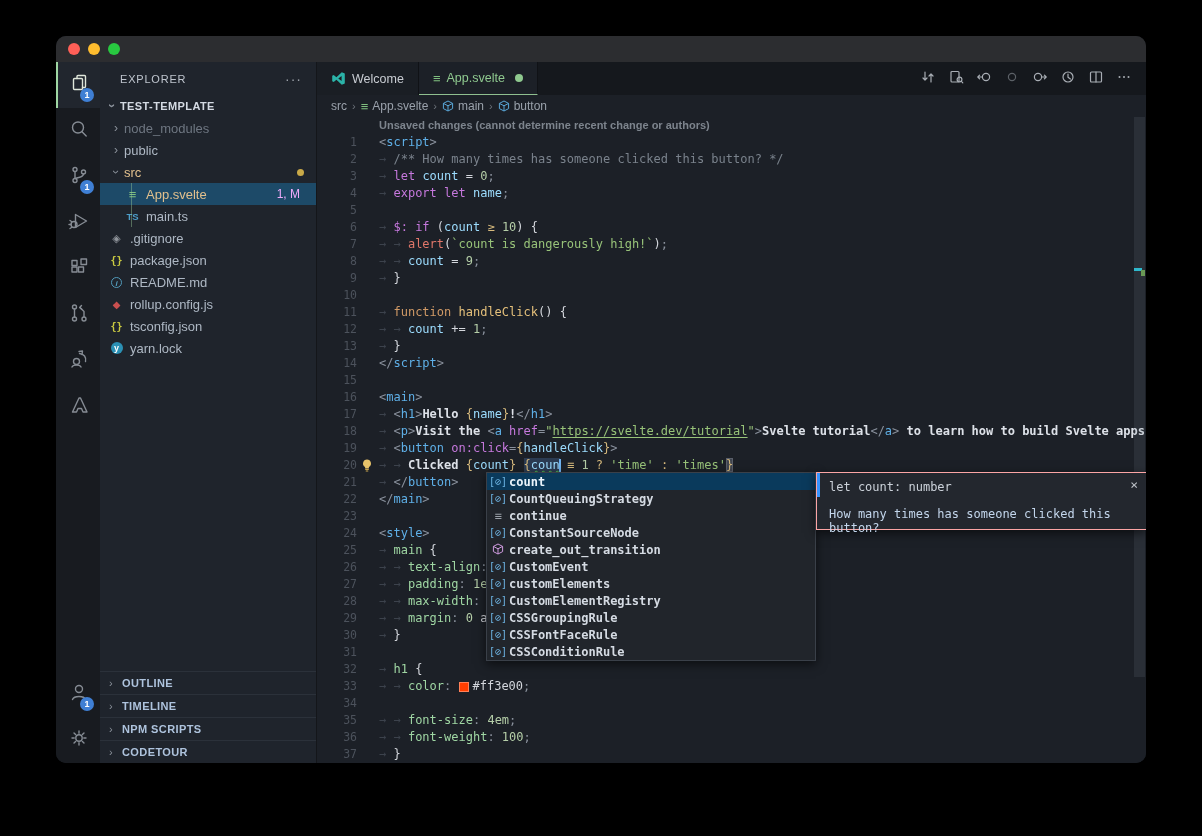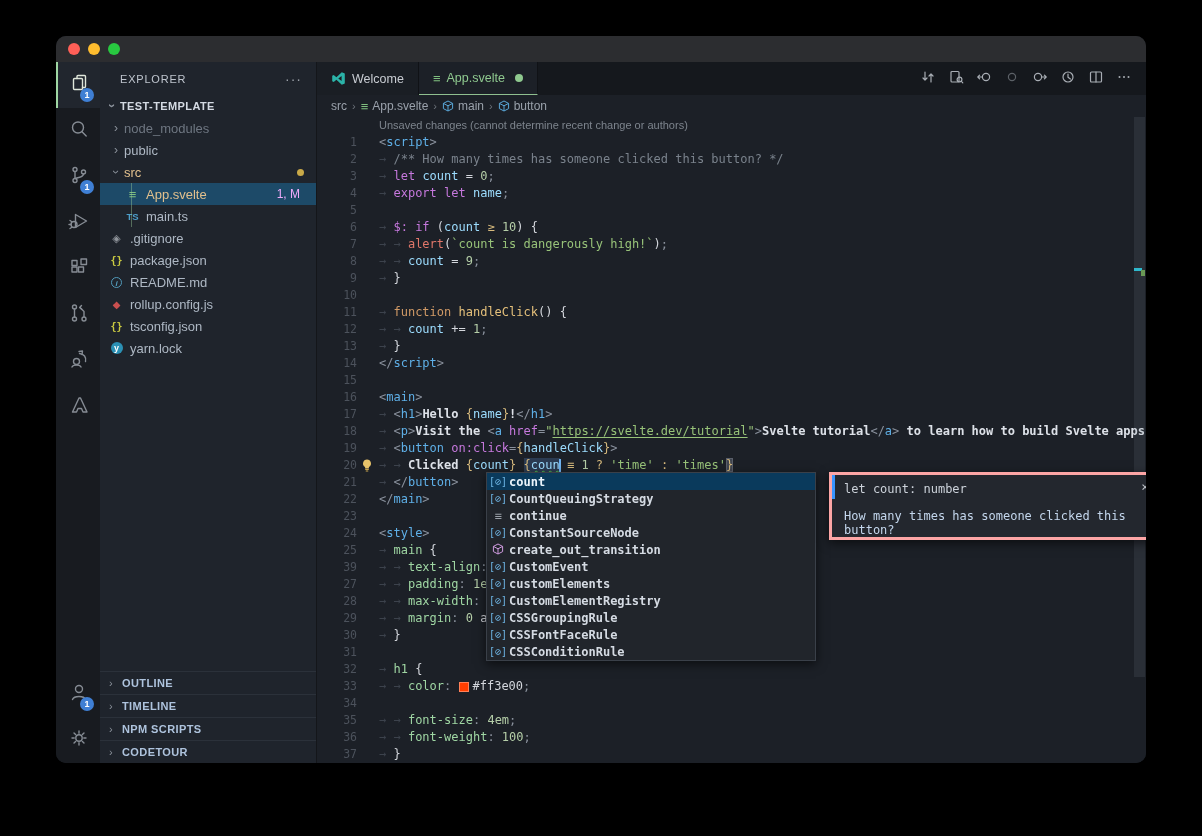--- a/index.html
+++ b/index.html
@@ -66,21 +66,21 @@
   .tab-actions{margin-left:auto;display:flex;align-items:center;gap:4px;padding-right:10px;}
   .ta-btn{width:24px;height:24px;display:flex;align-items:center;justify-content:center;border-radius:4px;}
   .ta-btn svg{stroke:#a8adb4;fill:none;stroke-width:1.2;stroke-linecap:round;stroke-linejoin:round;}
   .ta-btn.disabled svg{stroke:#5c6167;}
   .breadcrumbs{height:22px;display:flex;align-items:center;font-size:12px;color:#9aa1ab;padding-left:14px;gap:5px;flex:none;background:#1c2027;}
   .breadcrumbs .sep{color:#6d737b;font-size:11px;}
   .bc-item{display:flex;align-items:center;gap:4px;}
   
   .code-area{position:relative;flex:1;overflow:hidden;font-family:"DejaVu Sans Mono",monospace;font-size:12px;}
   .codelens{height:17px;line-height:17px;padding-left:62px;font-family:"Liberation Sans",sans-serif;
-            font-size:11px;color:#7d848d;}
+            font-size:11px;color:#7d848d;font-weight:bold;}
   .cl-row{height:17px;line-height:17px;display:flex;position:relative;white-space:pre;}
   .cl-num{width:40px;text-align:right;color:#4c525c;flex:none;font-size:11.5px;}
   .cl-code{padding-left:22px;}
   .tk-ws{color:#3c424c;}
   .tk-cm{color:#7a828c;}
   .tk-kw{color:#c678dd;}
   .tk-fnk{color:#d19a66;}
   .tk-fn{color:#e5c07b;}
   .tk-call{color:#e0776a;}
   .tk-var{color:#9cdcfe;}
@@ -106,21 +106,21 @@
   .lightbulb{position:absolute;left:44px;top:2px;}
   
   .suggest{position:absolute;left:169px;top:355px;width:330px;background:#21252b;border:1px solid #3a4049;
            box-shadow:0 3px 10px rgba(0,0,0,.6);z-index:5;box-sizing:border-box;}
   .sg-row{height:17px;display:flex;align-items:center;font-size:12px;color:#d5dbe3;font-weight:bold;white-space:nowrap;overflow:hidden;}
   .sg-row.sel{background:#0a3a5c;color:#eaf3fb;}
   .sg-ic{width:22px;flex:none;text-align:center;font-size:10px;color:#6fb8e8;font-weight:normal;}
   .sg-ic.kwic{color:#9aa0a8;font-size:12px;}
   .sg-ic svg{stroke:#cf9bdf;fill:none;stroke-width:1;}
   
-  .docs{position:absolute;left:512px;top:355px;width:331px;height:68px;background:#23272e;border:3px solid #fca5a5;
+  .docs{position:absolute;left:499px;top:355px;width:331px;height:58px;background:#23272e;border:1px solid #fca5a5;
         box-sizing:border-box;z-index:5;box-shadow:0 3px 10px rgba(0,0,0,.6);}
   .docs .accent{position:absolute;left:0;top:0;width:3px;height:24px;background:#3794ff;}
   .docs-sig{font-family:"DejaVu Sans Mono",monospace;font-size:12px;color:#ccd2da;padding:7px 26px 0 12px;}
   .docs-desc{font-size:12px;color:#c3d6ec;padding:13px 12px 0 12px;}
   .docs-close{position:absolute;right:8px;top:4px;color:#c0c4ca;font-size:13px;}
   
   .scrollbar{position:absolute;right:0;top:0;bottom:0;width:13px;}
   .sc-slider{position:absolute;left:1px;right:1px;top:0;height:560px;background:rgba(120,130,140,.16);}
   .sc-mark-cursor{position:absolute;left:1px;width:8px;height:3px;top:151px;background:#2fb8cc;}
   .sc-mark-mod{position:absolute;left:8px;width:4px;height:6px;top:153px;background:#6a9955;}
@@ -446,21 +446,21 @@
               <div class="cl-row"><span class="cl-num">20</span><span class="cl-code"><span class="tk-ws">→ </span><span class="tk-ws">→ </span><span class="tk-txt">Clicked </span><span class="tk-br">{</span><span class="tk-var">count</span><span class="tk-br">}</span><span class="tk-plain"> </span><span class="tk-hlbr">{</span><span class="tk-sqz">coun</span><span class="caret"></span><span class="tk-plain"> </span><span class="tk-op">≡</span><span class="tk-plain"> </span><span class="tk-num">1</span><span class="tk-plain"> </span><span class="tk-op">?</span><span class="tk-plain"> </span><span class="tk-str">'time'</span><span class="tk-plain"> </span><span class="tk-op">:</span><span class="tk-plain"> </span><span class="tk-str">'times'</span><span class="tk-brm">}</span></span><span class="lightbulb"><svg width="12" height="13" viewBox="0 0 12 13">
                     <path fill="#e9c46a" d="M6 .5a4 4 0 0 0-1.9 7.5v1.5h3.8V8A4 4 0 0 0 6 .5z"></path>
                     <rect x="4.1" y="10" width="3.8" height="1.1" rx=".4" fill="#caa64f"></rect>
                     <rect x="4.6" y="11.5" width="2.8" height="1" rx=".4" fill="#caa64f"></rect>
                   </svg></span></div>
               <div class="cl-row"><span class="cl-num">21</span><span class="cl-code"><span class="tk-ws">→ </span><span class="tk-tpun">&lt;/</span><span class="tk-tag">button</span><span class="tk-tpun">&gt;</span></span></div>
               <div class="cl-row"><span class="cl-num">22</span><span class="cl-code"><span class="tk-tpun">&lt;/</span><span class="tk-tag">main</span><span class="tk-tpun">&gt;</span></span></div>
               <div class="cl-row"><span class="cl-num">23</span><span class="cl-code"></span></div>
               <div class="cl-row"><span class="cl-num">24</span><span class="cl-code"><span class="tk-tpun">&lt;</span><span class="tk-tag">style</span><span class="tk-tpun">&gt;</span></span></div>
               <div class="cl-row"><span class="cl-num">25</span><span class="cl-code"><span class="tk-ws">→ </span><span class="tk-prop">main</span><span class="tk-plain"> {</span></span></div>
-              <div class="cl-row"><span class="cl-num">39</span><span class="cl-code"><span class="tk-ws">→ </span><span class="tk-ws">→ </span><span class="tk-prop">text-align</span><span class="tk-tpun">:</span><span class="tk-plain"> c</span></span></div>
+              <div class="cl-row"><span class="cl-num">26</span><span class="cl-code"><span class="tk-ws">→ </span><span class="tk-ws">→ </span><span class="tk-prop">text-align</span><span class="tk-tpun">:</span><span class="tk-plain"> c</span></span></div>
               <div class="cl-row"><span class="cl-num">27</span><span class="cl-code"><span class="tk-ws">→ </span><span class="tk-ws">→ </span><span class="tk-prop">padding</span><span class="tk-tpun">:</span><span class="tk-plain"> </span><span class="tk-num">1em</span></span></div>
               <div class="cl-row"><span class="cl-num">28</span><span class="cl-code"><span class="tk-ws">→ </span><span class="tk-ws">→ </span><span class="tk-prop">max-width</span><span class="tk-tpun">:</span><span class="tk-plain"> 2</span></span></div>
               <div class="cl-row"><span class="cl-num">29</span><span class="cl-code"><span class="tk-ws">→ </span><span class="tk-ws">→ </span><span class="tk-prop">margin</span><span class="tk-tpun">:</span><span class="tk-plain"> </span><span class="tk-num">0</span><span class="tk-plain"> au</span></span></div>
               <div class="cl-row"><span class="cl-num">30</span><span class="cl-code"><span class="tk-ws">→ </span><span class="tk-plain">}</span></span></div>
               <div class="cl-row"><span class="cl-num">31</span><span class="cl-code"></span></div>
               <div class="cl-row"><span class="cl-num">32</span><span class="cl-code"><span class="tk-ws">→ </span><span class="tk-prop">h1</span><span class="tk-plain"> {</span></span></div>
               <div class="cl-row"><span class="cl-num">33</span><span class="cl-code"><span class="tk-ws">→ </span><span class="tk-ws">→ </span><span class="tk-prop">color</span><span class="tk-tpun">:</span><span class="tk-plain"> </span><span class="swatch"></span><span class="tk-plain">#ff3e00</span><span class="tk-tpun">;</span></span></div>
               <div class="cl-row"><span class="cl-num">34</span></div>
               <div class="cl-row"><span class="cl-num">35</span><span class="cl-code"><span class="tk-ws">→ </span><span class="tk-ws">→ </span><span class="tk-prop">font-size</span><span class="tk-tpun">:</span><span class="tk-plain"> </span><span class="tk-num">4em</span><span class="tk-tpun">;</span></span></div>
               <div class="cl-row"><span class="cl-num">36</span><span class="cl-code"><span class="tk-ws">→ </span><span class="tk-ws">→ </span><span class="tk-prop">font-weight</span><span class="tk-tpun">:</span><span class="tk-plain"> </span><span class="tk-num">100</span><span class="tk-tpun">;</span></span></div>

